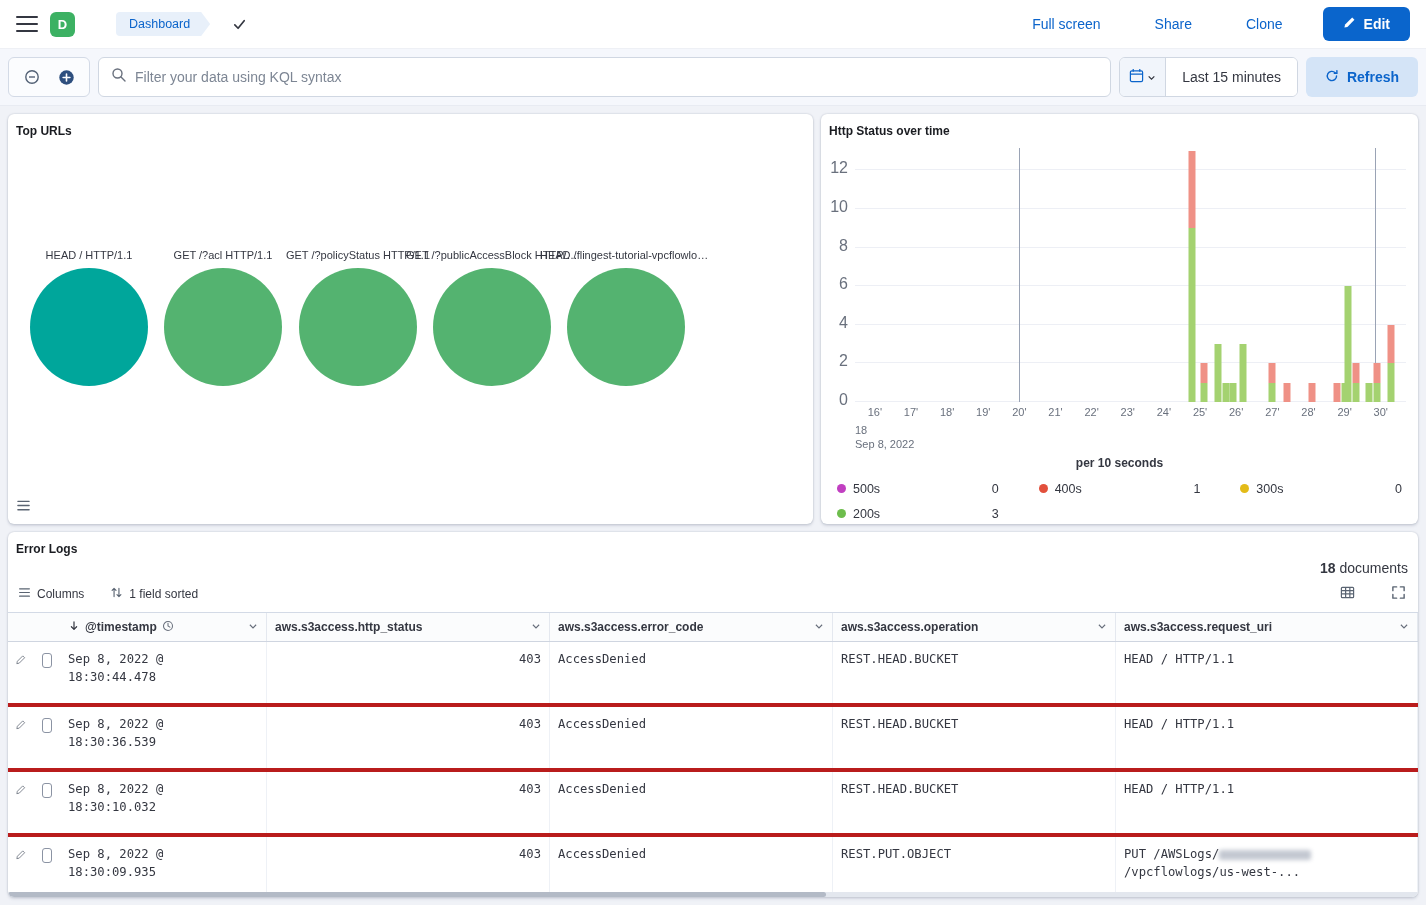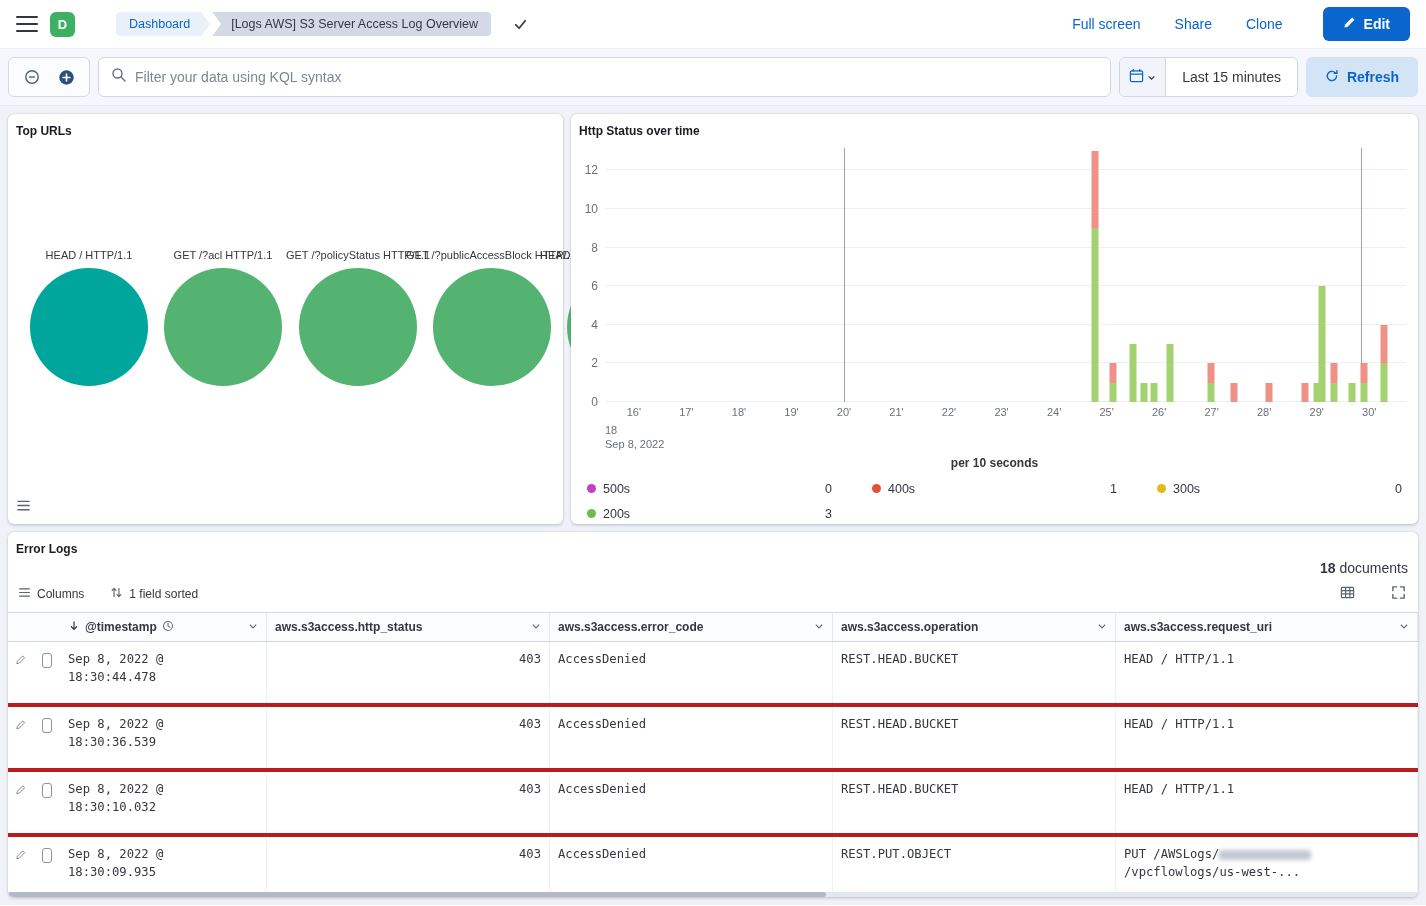--- a/index.html
+++ b/index.html
@@ -11,54 +11,54 @@
   .hamburger { width:22px; height:18px; display:flex; flex-direction:column; justify-content:space-between; background:none; border:none; cursor:pointer; padding:1px 0; }
   .hamburger span { display:block; height:2px; background:#343741; border-radius:1px; }
   .avatar { width:25px; height:25px; border-radius:6px; background:#3cb163; color:#fff; font-weight:700; font-size:13px; display:flex; align-items:center; justify-content:center; }
   .crumbs { display:flex; align-items:center; gap:2px; margin-left:6px;padding-left:23px; }
   .crumb { height:24px; display:flex; align-items:center; font-size:12.5px; white-space:nowrap; }
   .c1 { background:#e8f0fa; color:#0b64cb; padding:0 20px 0 13px; clip-path:polygon(0 0,calc(100% - 9px) 0,100% 50%,calc(100% - 9px) 100%,0 100%); border-radius:4px 0 0 4px; cursor:pointer; }
   .c2 { background:#d3dae6; color:#343741; padding:0 13px 0 19px; clip-path:polygon(0 0,100% 0,100% 100%,0 100%,9px 50%); border-radius:0 4px 4px 0; }
   .checkwrap { margin-left:10px; display:flex; align-items:center; }
   .spacer { flex:1; }
   .topactions { display:flex; align-items:center; gap:34px; }
-  .topactions a { color:#0b64cb; font-size:14px; text-decoration:none; cursor:pointer; white-space:nowrap; }
+  .topactions a { color:#0b64cb; font-size:14px; text-decoration:none; cursor:pointer; white-space:nowrap;margin-left:20px; }
   .editbtn { margin-left:28px; height:34px; padding:0 20px; background:#0a65cc; color:#fff; border:none; border-radius:6px; font-size:14px; font-weight:600; display:flex; align-items:center; gap:8px; cursor:pointer; font-family:inherit; }
 
   
   .querybar { height:57px; background:#f5f7fc; display:flex; align-items:center; gap:8px; padding:8px; border-bottom:1px solid #e8ebf2; }
   .filtergroup { display:flex; align-items:center; height:40px; background:#fbfcfe; border:1px solid #d3dae6; border-radius:6px; padding:0 5px; }
   .filtergroup button { width:35px; height:34px; background:none; border:none; display:flex; align-items:center; justify-content:center; cursor:pointer; }
   .kqlfield { flex:1; height:40px; display:flex; align-items:center; gap:8px; background:#fff; border:1px solid #d0d7e2; border-radius:6px; padding:0 12px; }
   .kqlfield input { flex:1; border:none; outline:none; font-size:14px; color:#343741; font-family:inherit; background:transparent; }
   .kqlfield input::placeholder { color:#7d8694; }
   .datepicker { display:flex; height:40px; border:1px solid #d0d7e2; border-radius:6px; background:#fff; overflow:hidden; }
   .dateseg { width:46px; display:flex; align-items:center; justify-content:center; gap:3px; background:#f1f5fb; border:none; border-right:1px solid #d0d7e2; cursor:pointer; }
   .datetext { border:none; background:#fff; padding:0 16px; font-size:14px; color:#343741; cursor:pointer; font-family:inherit; white-space:nowrap; }
   .refreshbtn { height:40px; min-width:112px; border:none; border-radius:6px; background:#d4e4f7; color:#0b64cb; font-size:14px; font-weight:600; display:flex; align-items:center; justify-content:center; gap:8px; cursor:pointer; font-family:inherit; }
 
   
   .dash { background:#f0f2f7; padding:8px; height:calc(906px - 107px); display:flex; flex-direction:column; gap:8px; overflow:hidden; }
   .row1 { display:flex; gap:8px; height:410px; flex:none; }
   .panel { background:#fff; border-radius:6px; box-shadow:0 0 2px rgba(110,120,140,.4), 0 2px 3px rgba(110,120,140,.22); position:relative; }
   .panel h3 { padding:10px 8px 0; font-size:12px; color:#1a1c21; font-weight:700; }
-  .topurls { width:555px; flex:none; }
+  .topurls { width:805px; flex:none; }
   .httpp { flex:1; display:flex; flex-direction:column; }
 
   
   .piearea { position:relative; height:calc(100% - 28px); }
   .pie-wrap { position:absolute; top:130px; width:118px; height:118px; }
   .pie-circle { width:118px; height:118px; border-radius:50%; cursor:pointer; }
   .pie-label { position:absolute; bottom:calc(100% + 7px); left:50%; transform:translateX(-50%); font-size:11px; color:#343741; white-space:nowrap; max-width:172px; overflow:hidden; text-overflow:ellipsis; }
   .legendtoggle { position:absolute; left:8px; bottom:8px; background:none; border:none; cursor:pointer; }
 
   
   .chartwrap { display:flex; padding:10px 12px 0 8px; }
   .yaxis { width:26px; position:relative; height:254px; flex:none; }
-  .ytick { position:absolute; right:7px; font-size:12px; color:#69707d; }
+  .ytick { position:absolute; right:7px; font-size:16px; color:#69707d; }
   .plotcol { flex:1; min-width:0; }
   .plot { position:relative; height:254px; }
   .gridline { position:absolute; left:0; right:0; height:1px; background:#edeff5; }
   .marker { position:absolute; top:0; bottom:0; width:1px; background:#9aa3b5; }
   .bar { position:absolute; bottom:0; width:7px; transform:translateX(-50%); display:flex; flex-direction:column; cursor:pointer; }
   .xaxis { position:relative; height:14px; margin-top:4px;text-align:right; }
   .xtick { position:absolute; transform:translateX(-50%); font-size:11px; color:#69707d; top:0; }
   .xdate { font-size:11px; color:#69707d; line-height:1.3; margin-top:3px; }
   .xlabel { text-align:center; font-size:12px; font-weight:700; color:#343741; margin-top:4px; }
   .legend { display:grid; grid-template-columns:repeat(3,1fr); column-gap:40px; row-gap:11px; padding:12px 16px 0; }
@@ -96,21 +96,20 @@
 
   <header class="topbar">
     <button class="hamburger">
         <span></span>
         <span></span>
         <span></span>
       </button>
     <div class="avatar">D</div>
     <nav class="crumbs">
       <span class="crumb c1">Dashboard</span>
-      <span class="crumb c2">[Logs AWS] S3 Server Access Log Overview</span>
     </nav>
     <span class="checkwrap">
       <svg width="15" height="15" viewBox="0 0 16 16">
           <path d="M3 8.5 6.5 12 13 4" fill="none" stroke="#343741" stroke-width="1.8" stroke-linecap="round" stroke-linejoin="round"></path>
         </svg>
     </span>
     <div class="spacer"></div>
     <div class="topactions">
       <a>Full screen</a>
       <a>Share</a>

